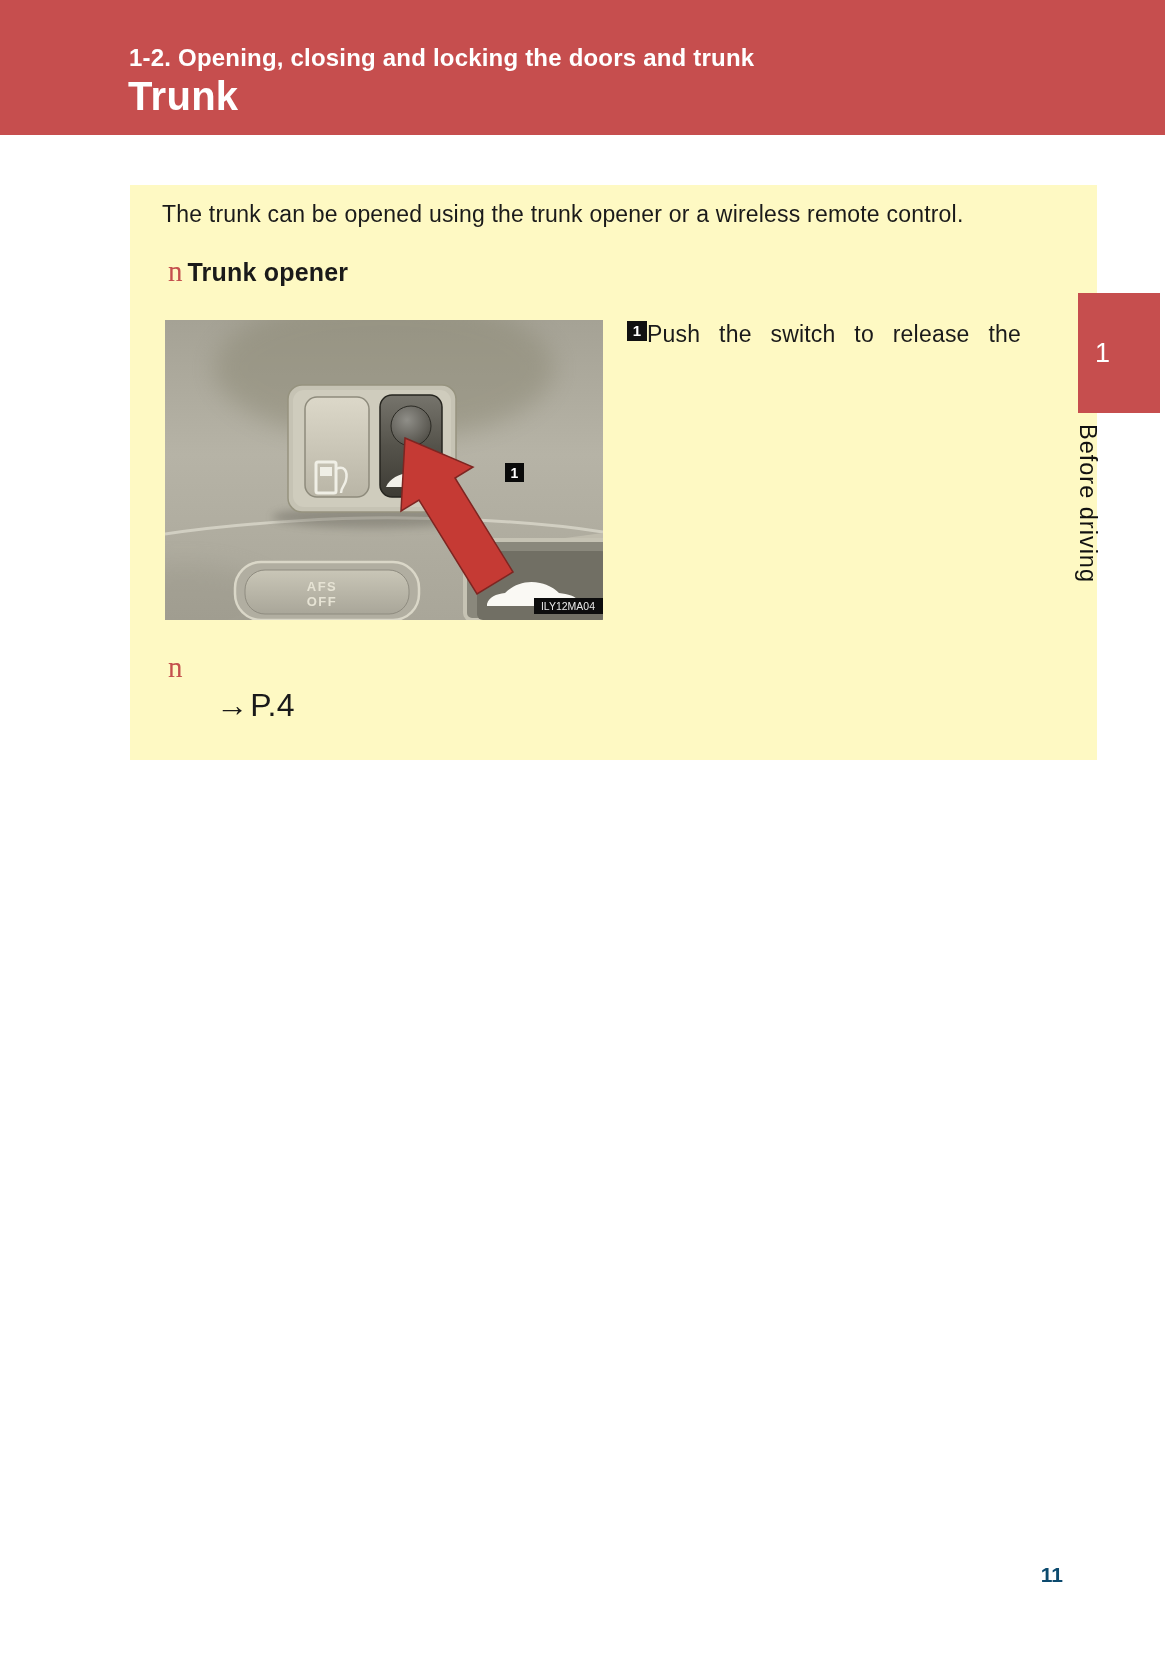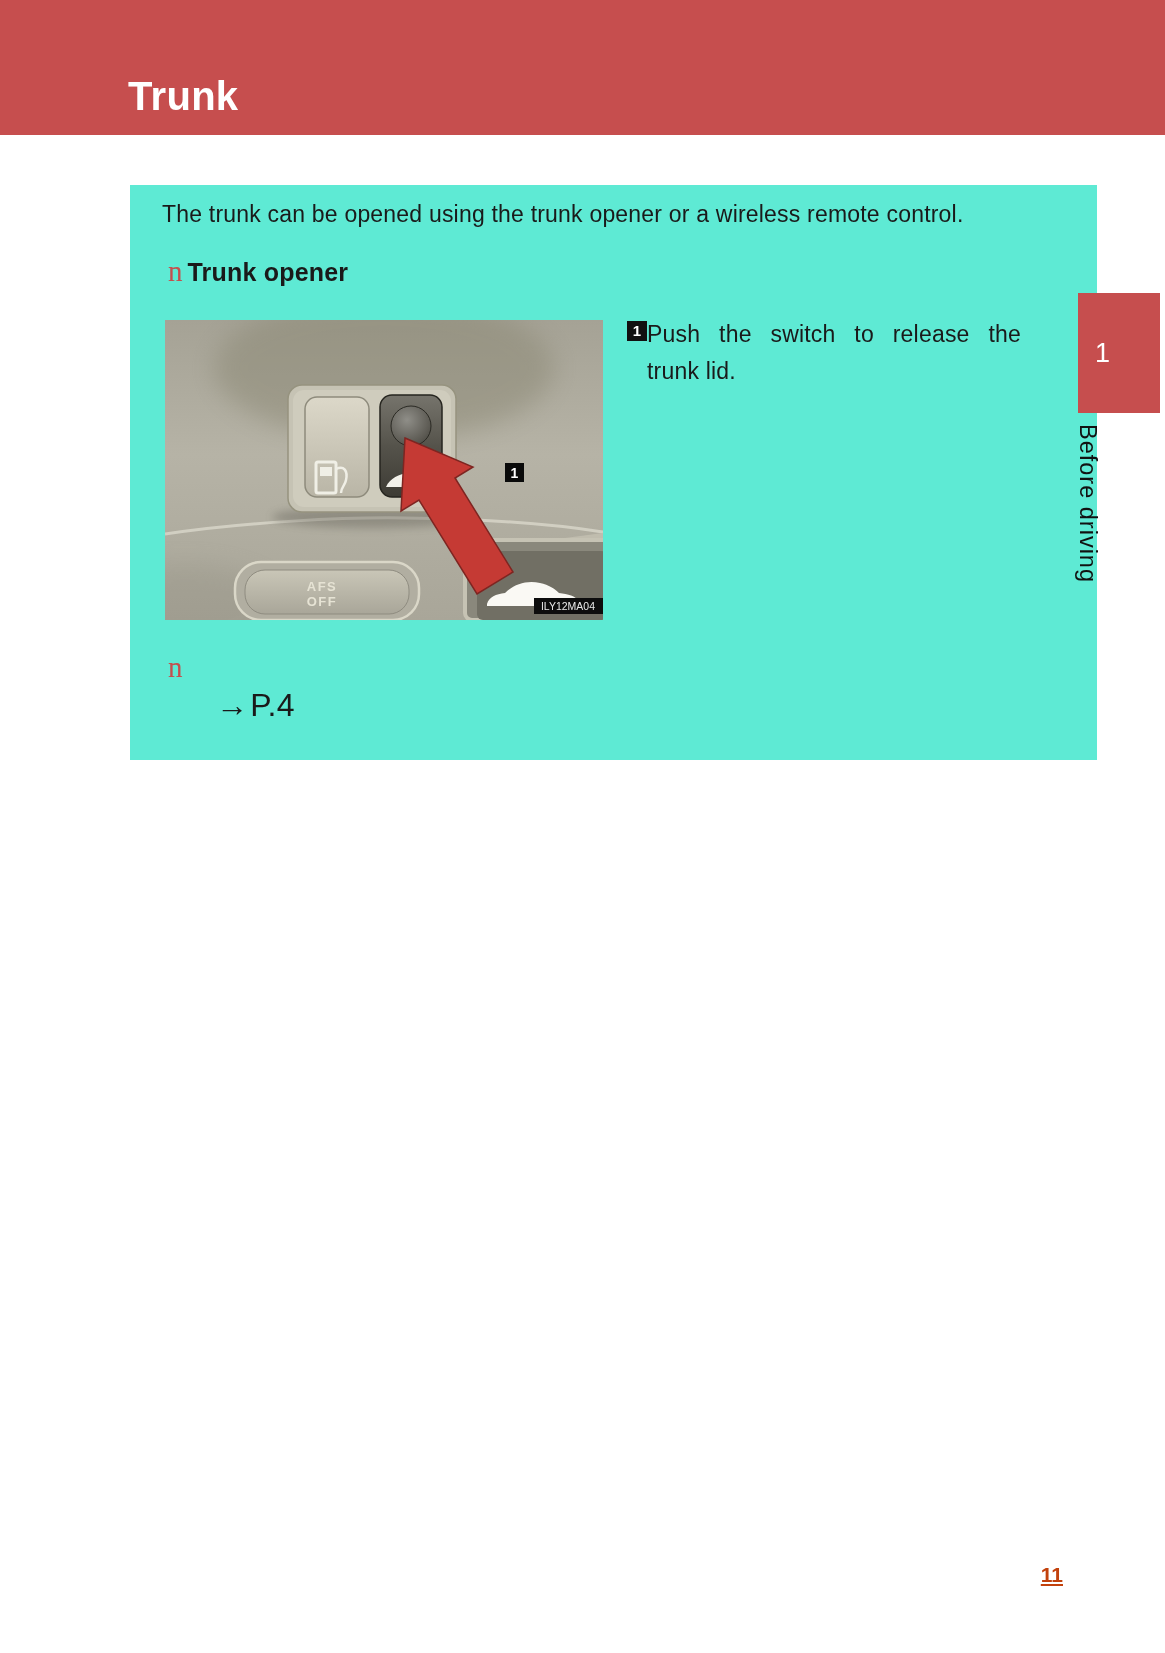--- a/index.html
+++ b/index.html
@@ -37,21 +37,21 @@
     font-weight: bold;
     letter-spacing: 0.3px;
     white-space: nowrap;
   }
 
   
   .panel {
     position: absolute;
     left: 130px; top: 185px;
     width: 967px; height: 575px;
-    background: #5eead4;
+    background: #fef9c3;
   }
   .intro {
     position: absolute;
     left: 32px; top: 16px;
     font-size: 23px;
     letter-spacing: 0.2px;
     white-space: nowrap;
   }
   .section-heading {
     position: absolute;
@@ -141,30 +141,30 @@
     color: #111111;
     white-space: nowrap;
   }
 
   
   .page-number {
     position: absolute;
     right: 102px; top: 1563px;
     font-size: 21px;
     font-weight: bold;
-    color: #c2410c;
-    text-decoration: underline;
+    color: #0c4a6e;
   }
 </style>
 </head>
 <body>
 
 <div class="page">
 
   <div class="banner">
+    <div class="kicker">1-2. Opening, closing and locking the doors and trunk</div>
     <div class="title">Trunk</div>
   </div>
 
   <div class="panel">
 
     <div class="intro">The trunk can be opened using the trunk opener or a wireless remote control.</div>
 
     <div class="section-heading sec1">
       <span class="bullet">n</span>
       <span class="label">Trunk opener</span>
@@ -245,21 +245,20 @@
 
         <rect x="340" y="143" width="19" height="19" fill="#0A0A0A"></rect>
         <text x="349.5" y="158" text-anchor="middle" font-family="Liberation Sans, sans-serif" font-size="14" font-weight="bold" fill="#FFFFFF">1</text>
       </svg>
     </div>
 
     <div class="instruction">
       <div class="step-badge">1</div>
       <div class="text">
         <div class="line1">Push the switch to release the</div>
-        <div class="line2">trunk lid.</div>
       </div>
     </div>
 
     <div class="section-heading sec2">
       <span class="bullet">n</span>
     </div>
 
     <div class="reference">
       <span class="ref-arrow">→</span><span>P.4</span>
     </div>

